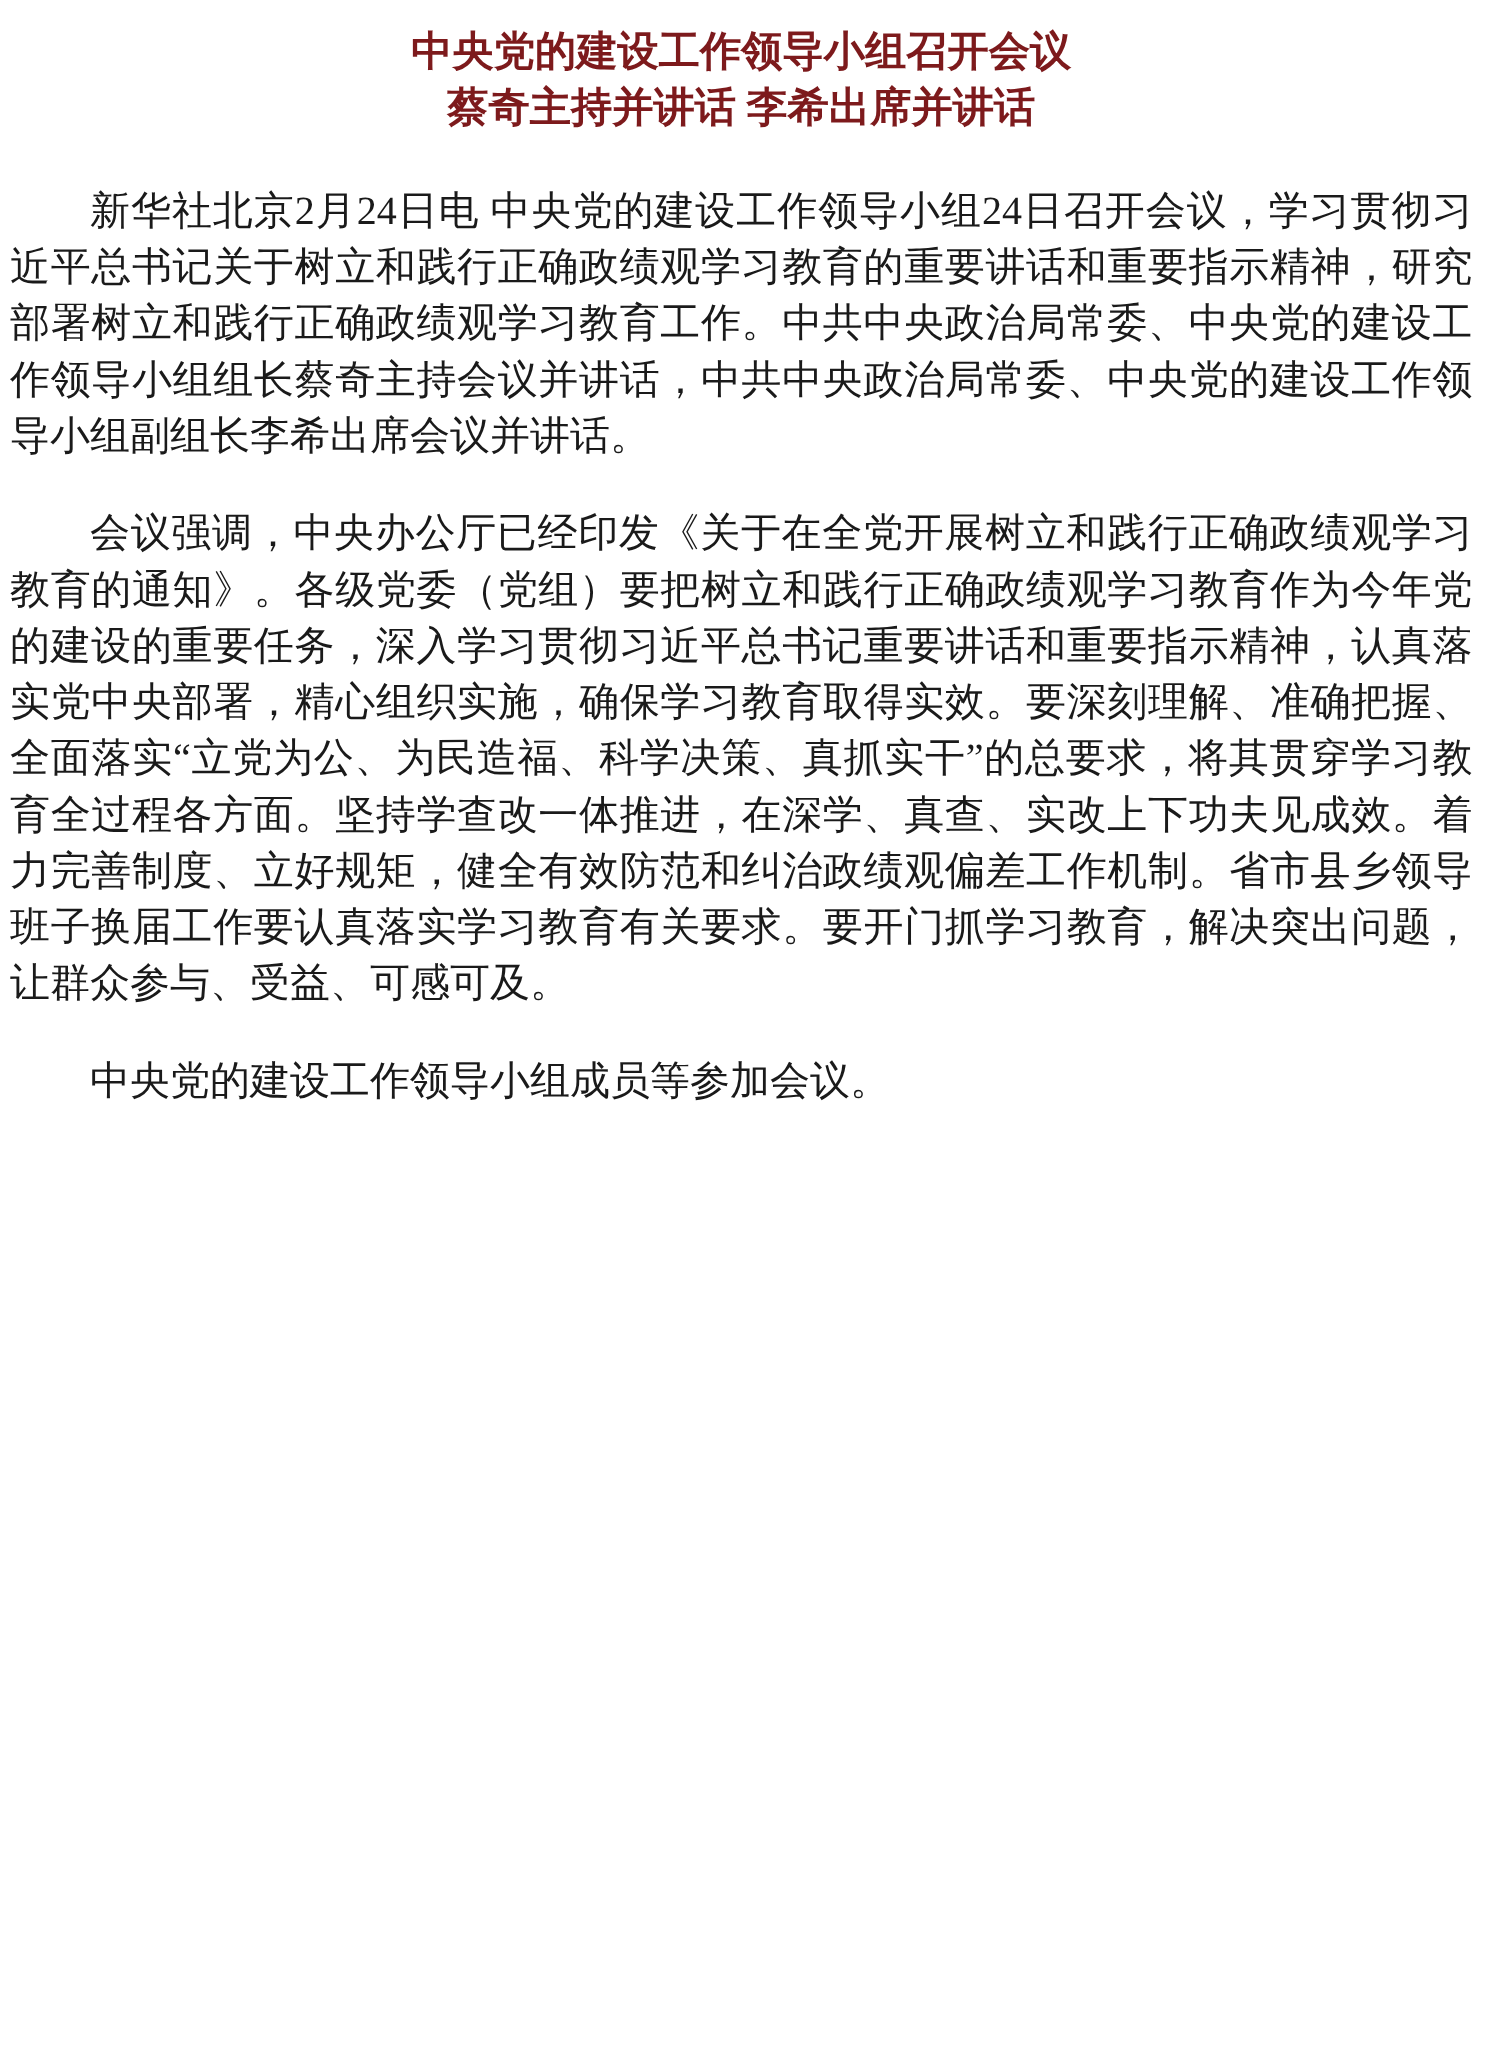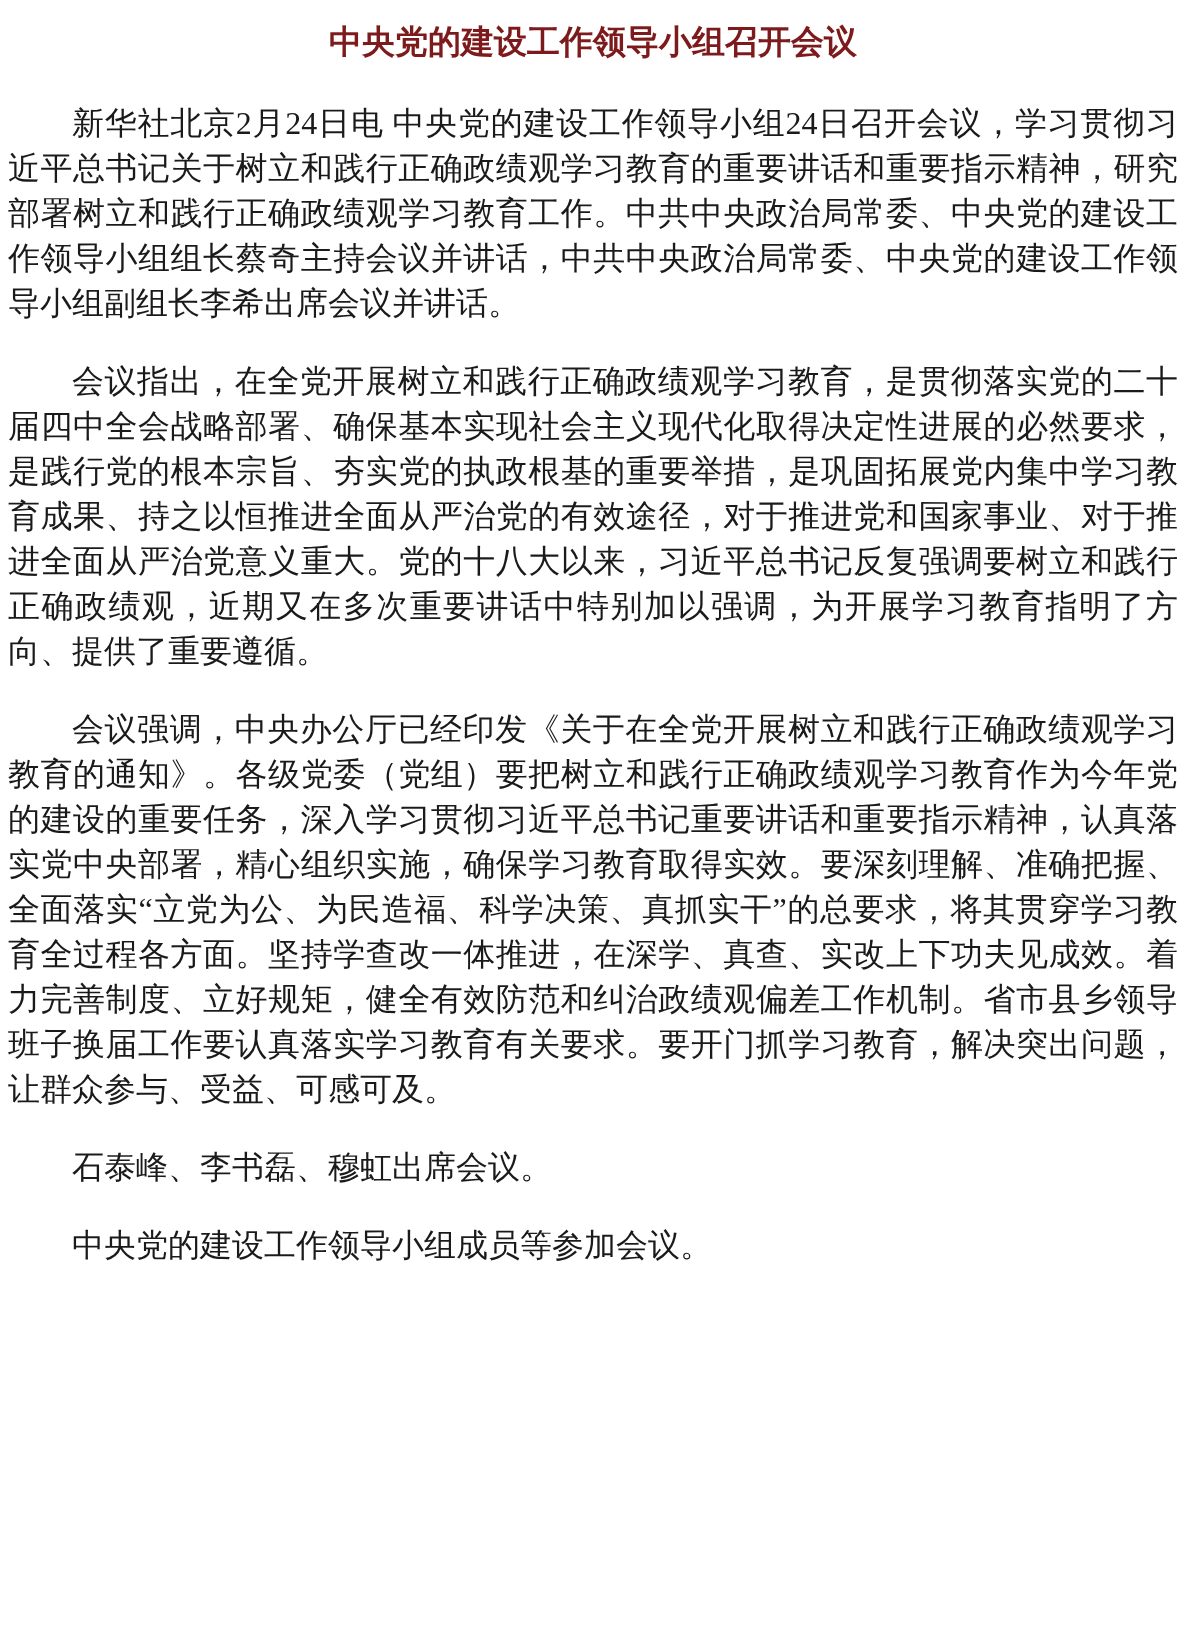--- a/index.html
+++ b/index.html
@@ -43,21 +43,20 @@
   .article-body p:last-child {
     margin-bottom: 17px;
   }
 </style>
 </head>
 <body>
 
 <div class="page">
   <h1 class="headline">
     <span class="title-line">中央党的建设工作领导小组召开会议</span>
+    <span class="title-line">蔡奇主持并讲话 李希出席并讲话</span>
   </h1>
   <div class="article-body">
     <p>新华社北京2月24日电 中央党的建设工作领导小组24日召开会议，学习贯彻习近平总书记关于树立和践行正确政绩观学习教育的重要讲话和重要指示精神，研究部署树立和践行正确政绩观学习教育工作。中共中央政治局常委、中央党的建设工作领导小组组长蔡奇主持会议并讲话，中共中央政治局常委、中央党的建设工作领导小组副组长李希出席会议并讲话。</p>
-    <p>会议指出，在全党开展树立和践行正确政绩观学习教育，是贯彻落实党的二十届四中全会战略部署、确保基本实现社会主义现代化取得决定性进展的必然要求，是践行党的根本宗旨、夯实党的执政根基的重要举措，是巩固拓展党内集中学习教育成果、持之以恒推进全面从严治党的有效途径，对于推进党和国家事业、对于推进全面从严治党意义重大。党的十八大以来，习近平总书记反复强调要树立和践行正确政绩观，近期又在多次重要讲话中特别加以强调，为开展学习教育指明了方向、提供了重要遵循。</p>
     <p>会议强调，中央办公厅已经印发《关于在全党开展树立和践行正确政绩观学习教育的通知》。各级党委（党组）要把树立和践行正确政绩观学习教育作为今年党的建设的重要任务，深入学习贯彻习近平总书记重要讲话和重要指示精神，认真落实党中央部署，精心组织实施，确保学习教育取得实效。要深刻理解、准确把握、全面落实“立党为公、为民造福、科学决策、真抓实干”的总要求，将其贯穿学习教育全过程各方面。坚持学查改一体推进，在深学、真查、实改上下功夫见成效。着力完善制度、立好规矩，健全有效防范和纠治政绩观偏差工作机制。省市县乡领导班子换届工作要认真落实学习教育有关要求。要开门抓学习教育，解决突出问题，让群众参与、受益、可感可及。</p>
-    <p>石泰峰、李书磊、穆虹出席会议。</p>
     <p>中央党的建设工作领导小组成员等参加会议。</p>
   </div>
 </div>
 
 </body></html>

